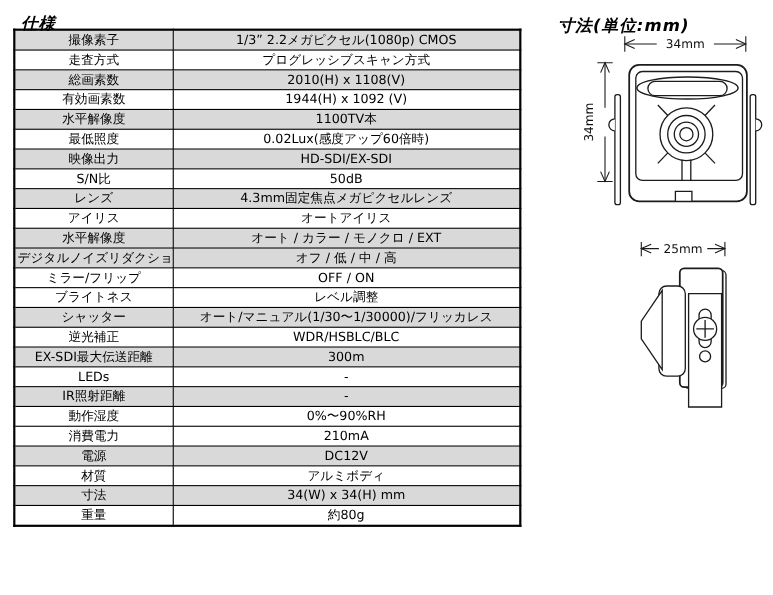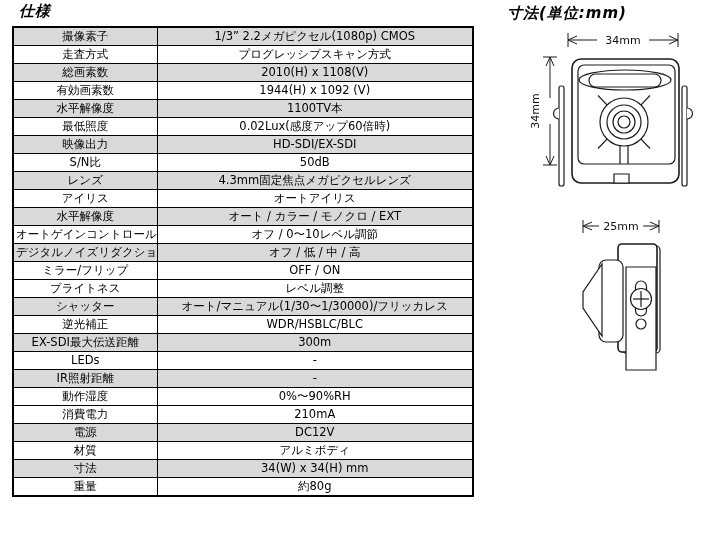--- a/index.html
+++ b/index.html
@@ -10,20 +10,21 @@
     color:#000;
     overflow:hidden;
   }
   .sec-title{
     position:absolute;
     font-style:italic;
     font-weight:bold;
     font-size:15px;
     letter-spacing:1px;
     white-space:nowrap;
+    margin-top:10px;
   }
   #spec-title{left:19px;top:2px;}
   #dim-title{left:507px;top:4px;}
   table.spec{
     position:absolute;left:12px;top:26px;
     width:460px;
     border-collapse:collapse;
     table-layout:fixed;
     border:2px solid #000;
     padding-left:48px;
@@ -102,24 +103,20 @@
         <td>4.3mm固定焦点メガピクセルレンズ</td>
       </tr>
       <tr>
         <td>アイリス</td>
         <td>オートアイリス</td>
       </tr>
       <tr class="shaded">
         <td>水平解像度</td>
         <td>オート / カラー / モノクロ / EXT</td>
       </tr>
-      <tr>
-        <td>オートゲインコントロール</td>
-        <td>オフ / 0〜10レベル調節</td>
-      </tr>
       <tr class="shaded">
         <td>デジタルノイズリダクション</td>
         <td>オフ / 低 / 中 / 高</td>
       </tr>
       <tr>
         <td>ミラー/フリップ</td>
         <td>OFF / ON</td>
       </tr>
       <tr>
         <td>ブライトネス</td>

